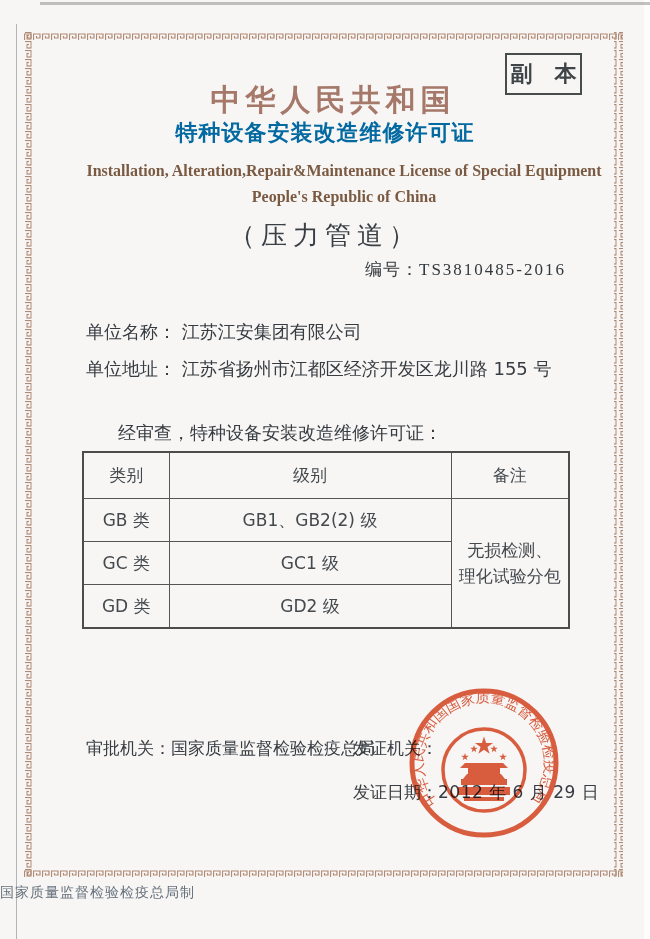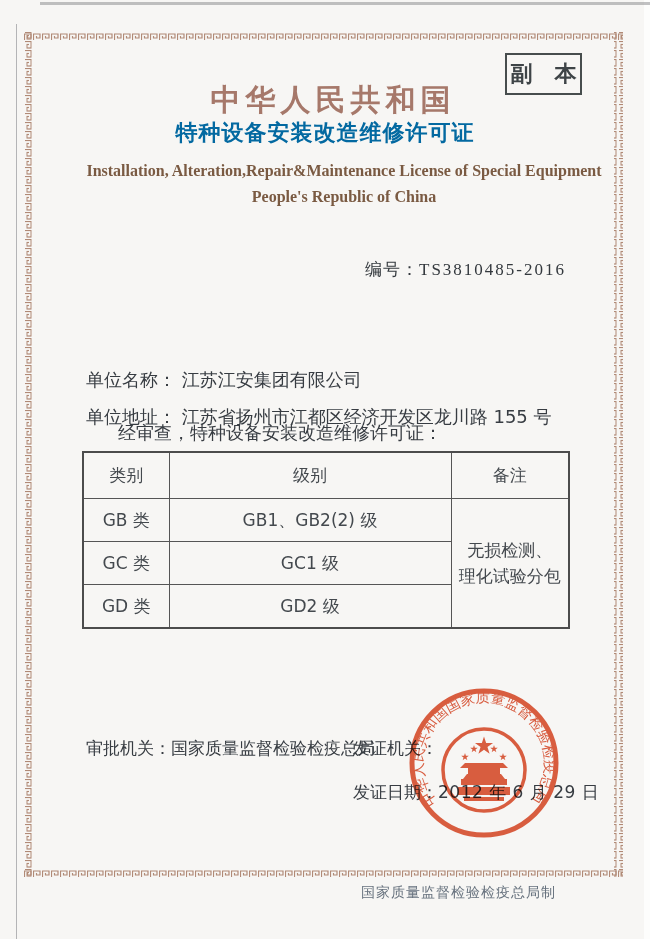--- a/index.html
+++ b/index.html
@@ -26,21 +26,21 @@
   }
   .center-line{position:absolute;left:0;width:650px;text-align:center;}
   .country{top:80px;font-size:30px;font-weight:bold;color:#a6786a;letter-spacing:5px;padding-left:8px;}
   .title{top:118px;font-size:22px;font-weight:bold;color:#0369a1;letter-spacing:1px;}
   .eng{font-family:"Liberation Serif","DejaVu Serif",serif;font-weight:bold;color:#7a5a42;font-size:16px;padding-left:19px;}
   .eng1{top:162px;}
   .eng2{top:188px;}
   .category{top:218px;font-size:26px;color:#3a3f45;letter-spacing:6px;}
   .license{position:absolute;right:78px;top:258px;font-size:17px;color:#33383d;letter-spacing:1px;}
   .license .val{font-family:"Liberation Serif","DejaVu Serif",serif;letter-spacing:2px;}
-  .info-line{position:absolute;left:86px;font-size:18px;color:#373c42;margin-top:48px;}
+  .info-line{position:absolute;left:86px;font-size:18px;color:#373c42;}
   .company-name{top:320px;}
   .company-addr{top:357px;}
   .intro{position:absolute;left:118px;top:421px;font-size:18px;color:#373c42;}
   
   table.scope{
     position:absolute;left:82px;top:451px;width:486px;
     border-collapse:collapse;table-layout:fixed;
     font-size:17px;color:#44494e;
   }
   table.scope td,table.scope th{
@@ -54,21 +54,21 @@
   .bot{position:absolute;font-size:17px;color:#373c42;white-space:nowrap;}
   .approval{left:86px;top:737px;}
   .valid{left:86px;top:779px;}
   .issuer{left:353px;top:737px;}
   .issue-date{left:353px;top:781px;}
   .date-digits{letter-spacing:.5px;}
   .seal{
     position:absolute;left:404px;top:683px;width:160px;height:160px;
     mix-blend-mode:multiply;opacity:.95;
   }
-  .made-by{position:absolute;left:0;width:556px;top:884px;text-align:right;
+  .made-by{position:absolute;left:0;width:556px;top:884px;text-align:left;
     font-size:14px;color:#66717d;letter-spacing:1px;}
 </style>
 </head>
 <body>
 
 <div class="page">
 
   <div class="scan-edge-top"></div>
   <div class="scan-edge-left"></div>
 
@@ -88,20 +88,21 @@
   </svg>
 
   <div class="badge">
     <span>副　本</span>
   </div>
 
   <div class="center-line country">中华人民共和国</div>
   <div class="center-line title">特种设备安装改造维修许可证</div>
   <div class="center-line eng eng1">Installation, Alteration,Repair&amp;Maintenance License of Special Equipment</div>
   <div class="center-line eng eng2">People's Republic of China</div>
+  <div class="center-line category">（压力管道）</div>
 
   <div class="license">
     <span>编号：</span><span class="val">TS3810485-2016</span>
   </div>
 
   <div class="info-line company-name">
     <span>单位名称：</span>
     <span>江苏江安集团有限公司</span>
   </div>
   <div class="info-line company-addr">

